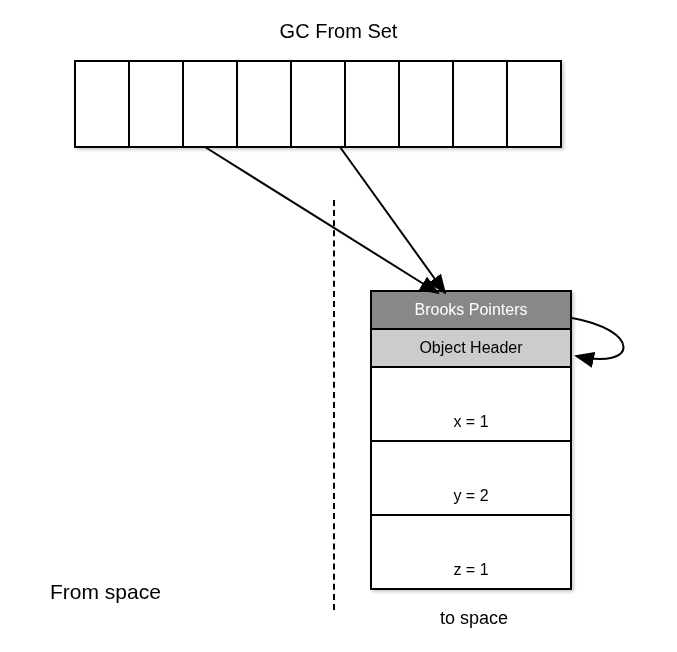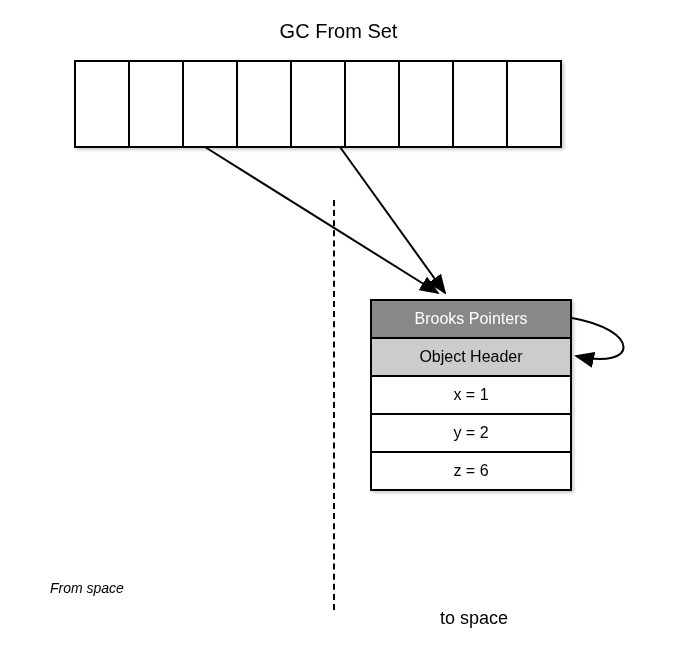--- a/index.html
+++ b/index.html
@@ -38,21 +38,21 @@
     }
     .divider {
       position: absolute;
       top: 200px;
       left: 333px;
       height: 410px;
       border-left: 2px dashed #000;
     }
     .object-box {
       position: absolute;
-      top: 299px;
+      top: 290px;
       left: 370px;
       width: 198px;
       border: 2px solid #000;
       box-shadow: 2px 2px 3px rgba(0,0,0,0.2);
     }
     .object-row {
       height: 36px;
       display: flex;
       align-items: center;
       justify-content: center;
@@ -65,27 +65,27 @@
     .row-brooks {
       background: #888;
       color: white;
       font-weight: 500;
     }
     .row-header {
       background: #ccc;
     }
     .row-field {
       background: white;
+      margin-top: 36px;
     }
     .from-label {
       position: absolute;
       top: 580px;
       left: 50px;
-      font-size: 14px;
-      font-style: italic;
+      font-size: 21px;
     }
     .to-label {
       position: absolute;
       top: 608px;
       left: 440px;
       font-size: 18px;
     }
     svg.arrows {
       position: absolute;
       top: 0;
@@ -112,21 +112,21 @@
   <div class="root-cell"></div>
 </div>
 
 <div class="divider"></div>
 
 <div class="object-box">
   <div class="object-row row-brooks">Brooks Pointers</div>
   <div class="object-row row-header">Object Header</div>
   <div class="object-row row-field">x = 1</div>
   <div class="object-row row-field">y = 2</div>
-  <div class="object-row row-field">z = 6</div>
+  <div class="object-row row-field">z = 1</div>
 </div>
 
 <div class="from-label">From space</div>
 <div class="to-label">to space</div>
 
 <svg class="arrows">
   <defs>
     <marker id="arrowhead" markerWidth="10" markerHeight="8" refX="9" refY="4" orient="auto">
       <polygon points="0 0, 10 4, 0 8" fill="#000"></polygon>
     </marker>

